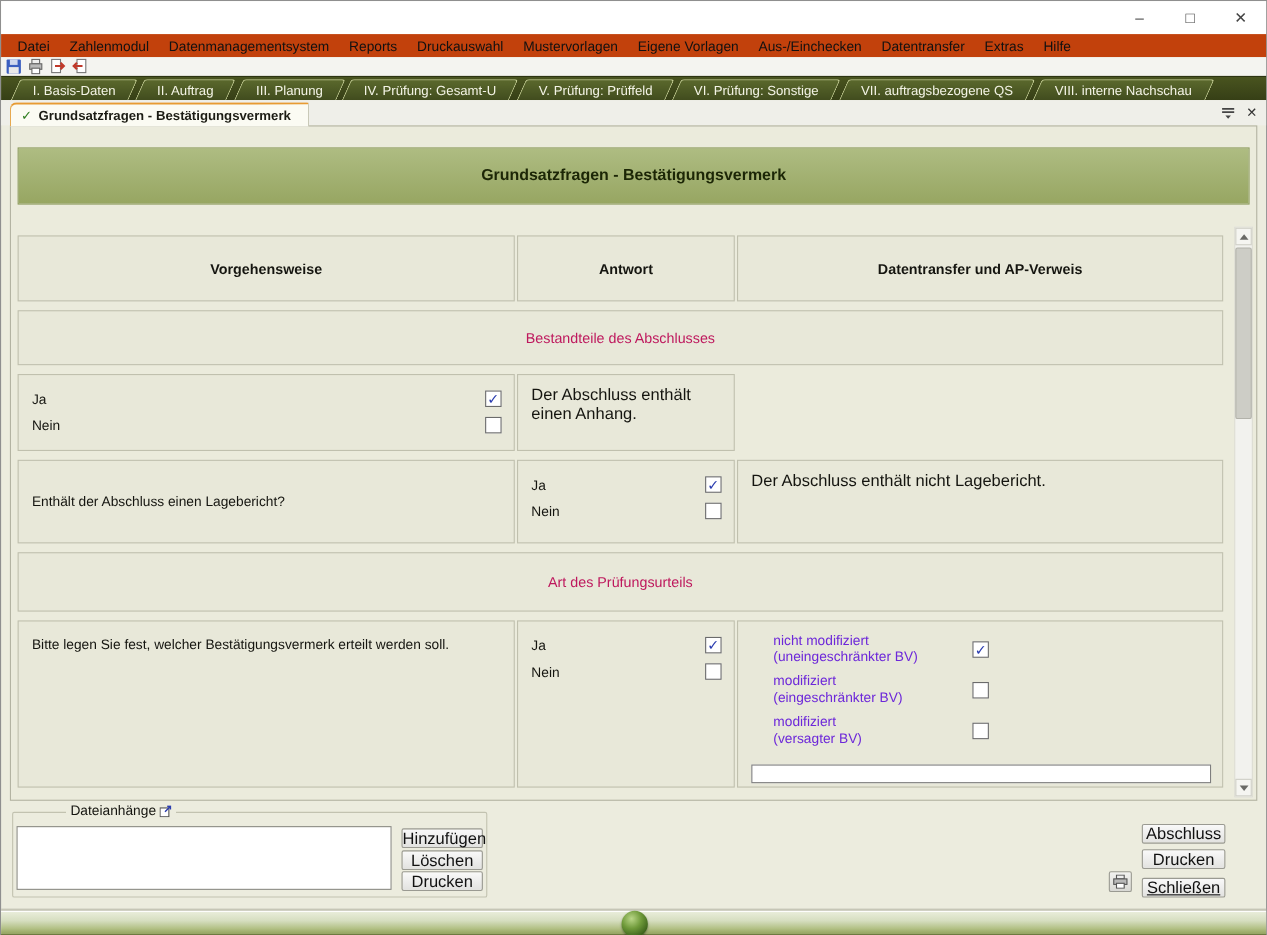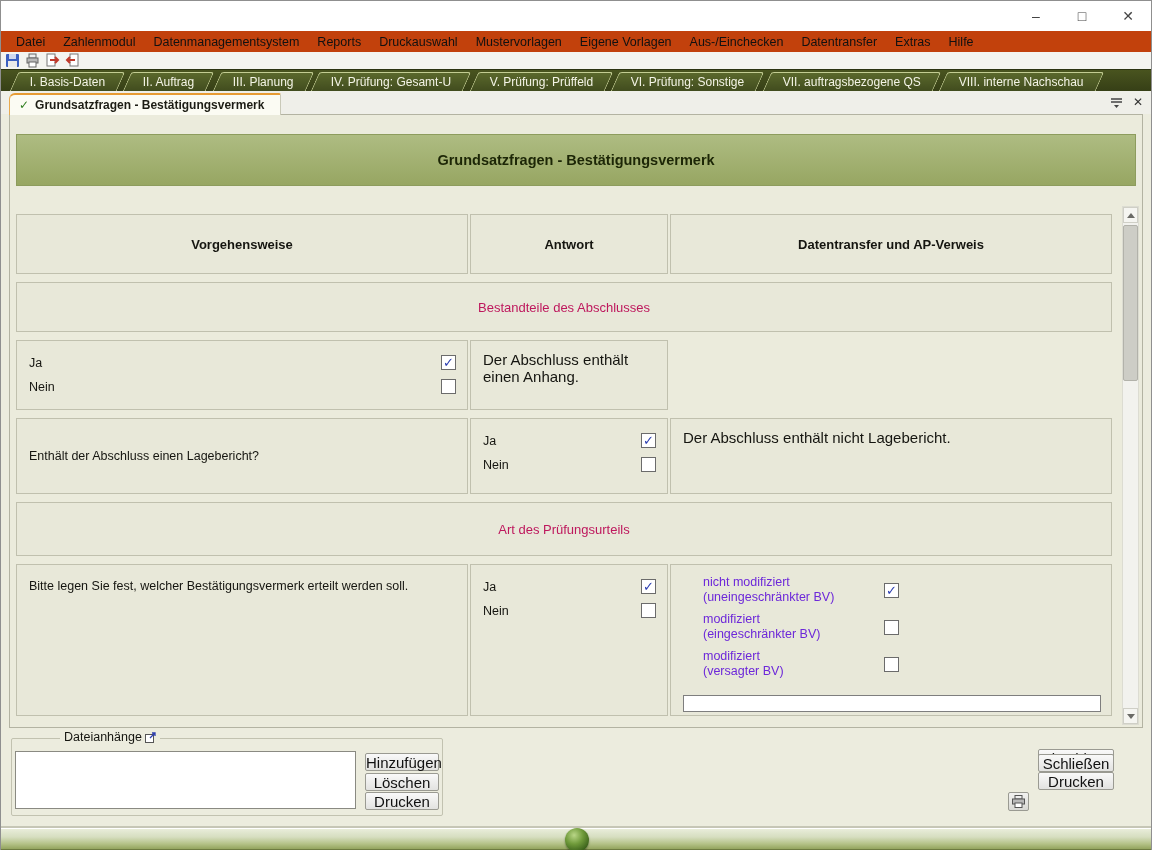--- a/index.html
+++ b/index.html
@@ -320,21 +320,21 @@
         </svg>
     </span>
   </div>
   <div class="listbox"></div>
   <button class="btn att-btn" style="top:752px;">Hinzufügen</button>
   <button class="btn att-btn" style="top:772px;">Löschen</button>
   <button class="btn att-btn" style="top:791px;">Drucken</button>
 
   <button class="btn act-btn" style="top:748px;">Abschluss</button>
   <button class="btn act-btn" style="top:771px;">Drucken</button>
-  <button class="btn act-btn" style="top:753px;">Schließen</button>
+  <button class="btn act-btn" style="top:797px;text-decoration:underline;">Schließen</button>
   <button class="icon-btn">
     <svg width="15" height="13">
         <rect x="4" y="0.5" width="7" height="3.5" fill="#eee" stroke="#555"></rect>
         <rect x="1.5" y="4" width="12" height="5" fill="#b9b9b9" stroke="#555"></rect>
         <rect x="4" y="8" width="7" height="4.5" fill="#fff" stroke="#555"></rect>
       </svg>
   </button>
 
   <div class="statusbar"></div>
   <div class="orb"></div>

